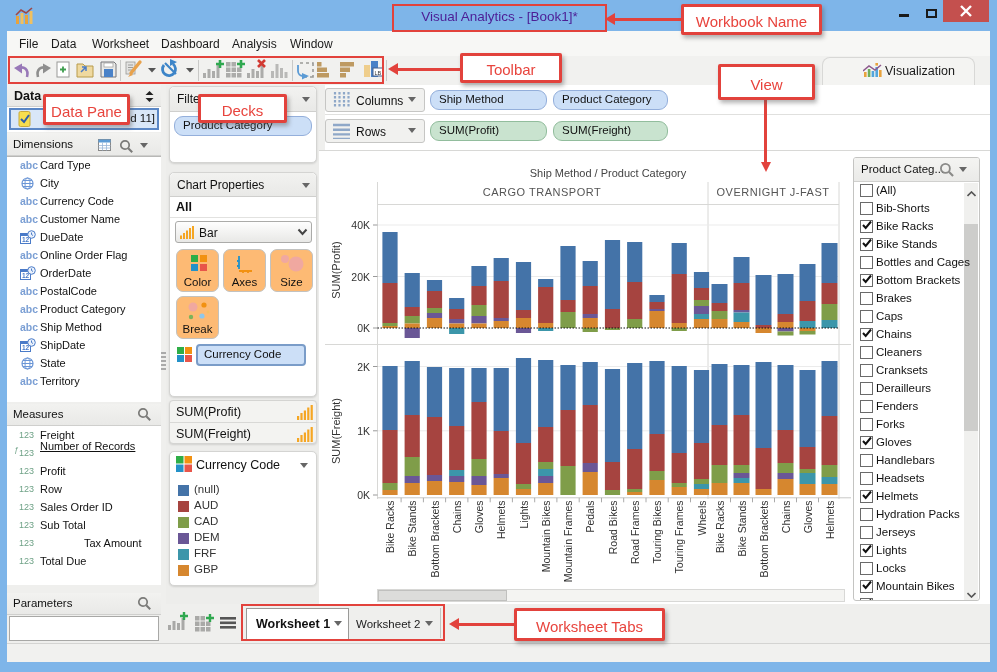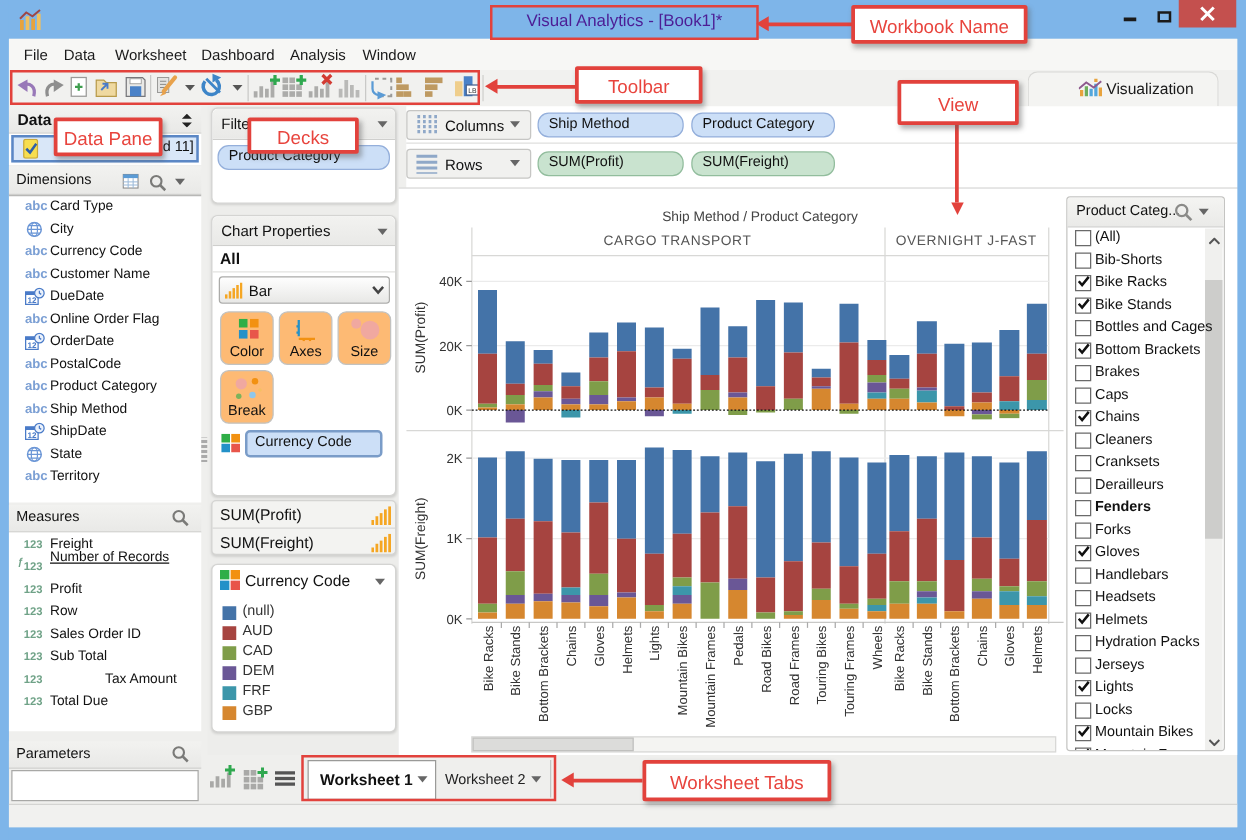--- a/index.html
+++ b/index.html
@@ -11,21 +11,21 @@
 .ahl{position:absolute;width:0;height:0;z-index:49;}
 .hdr{position:absolute;background:linear-gradient(#F2F2F0,#E9E9E7);border-bottom:1px solid #CFCFCD;color:#1a1a1a;}
 .pillb{position:absolute;background:#CCDFF7;border:1px solid #94AFDB;border-radius:9px;
  font-size:11.5px;color:#111;padding:2px 0 0 8px;}
 .pillg{position:absolute;background:#C9E3CF;border:1px solid #92BD9D;border-radius:9px;
  font-size:11.5px;color:#111;padding:2px 0 0 8px;}
 .chev{display:block;width:0;height:0;border-left:4.5px solid transparent;
  border-right:4.5px solid transparent;border-top:5px solid #666;}
 .ditem{position:absolute;font-size:11px;color:#111;white-space:nowrap;}
 .dicon{position:absolute;font-size:9.5px;font-weight:bold;color:#7B9FD4;}
-.micon{position:absolute;font-size:9px;font-weight:bold;color:#6FA287;}
+.micon{position:absolute;font-size:9px;font-weight:normal;color:#6FA287;}
 .cbox{position:absolute;width:13px;height:13px;background:#fff;border:1px solid #6A6A6A;}
 .citem{position:absolute;font-size:11.5px;color:#111;white-space:nowrap;}
 .card{position:absolute;background:#fff;border:1px solid #D4D4D2;border-radius:5px;
  box-shadow:0 1px 2px rgba(0,0,0,.12);}
 .btn{position:absolute;width:43px;height:43px;background:#fdba74;border:1px solid #C2C2C0;
  border-radius:7px;text-align:center;font-size:11.5px;color:#111;}
 .legitem{position:absolute;font-size:11.5px;color:#333;}
 .legchip{position:absolute;width:11px;height:11px;}
 </style></head><body>
 
@@ -742,21 +742,21 @@
       <path d="M2 6 L4.7 9 L10 2.5" stroke="#111" stroke-width="2" fill="none"></path>
     </svg>
 <div class="citem" style="left:22px;top:170px;">Chains</div>
 <div class="cbox" style="left:6px;top:188px;"></div>
 <div class="citem" style="left:22px;top:188px;">Cleaners</div>
 <div class="cbox" style="left:6px;top:206px;"></div>
 <div class="citem" style="left:22px;top:206px;">Cranksets</div>
 <div class="cbox" style="left:6px;top:224px;"></div>
 <div class="citem" style="left:22px;top:224px;">Derailleurs</div>
 <div class="cbox" style="left:6px;top:242px;"></div>
-<div class="citem" style="left:22px;top:242px;font-weight:bold;">Fenders</div>
+<div class="citem" style="left:22px;top:242px;">Fenders</div>
 <div class="cbox" style="left:6px;top:260px;"></div>
 <div class="citem" style="left:22px;top:260px;">Forks</div>
 <div class="cbox" style="left:6px;top:278px;"></div>
 <svg class="ab" style="left:7px;top:277px;z-index:5" width="12" height="12" viewBox="0 0 12 12">
       <path d="M2 6 L4.7 9 L10 2.5" stroke="#111" stroke-width="2" fill="none"></path>
     </svg>
 <div class="citem" style="left:22px;top:278px;">Gloves</div>
 <div class="cbox" style="left:6px;top:296px;"></div>
 <div class="citem" style="left:22px;top:296px;">Handlebars</div>
 <div class="cbox" style="left:6px;top:314px;"></div>

